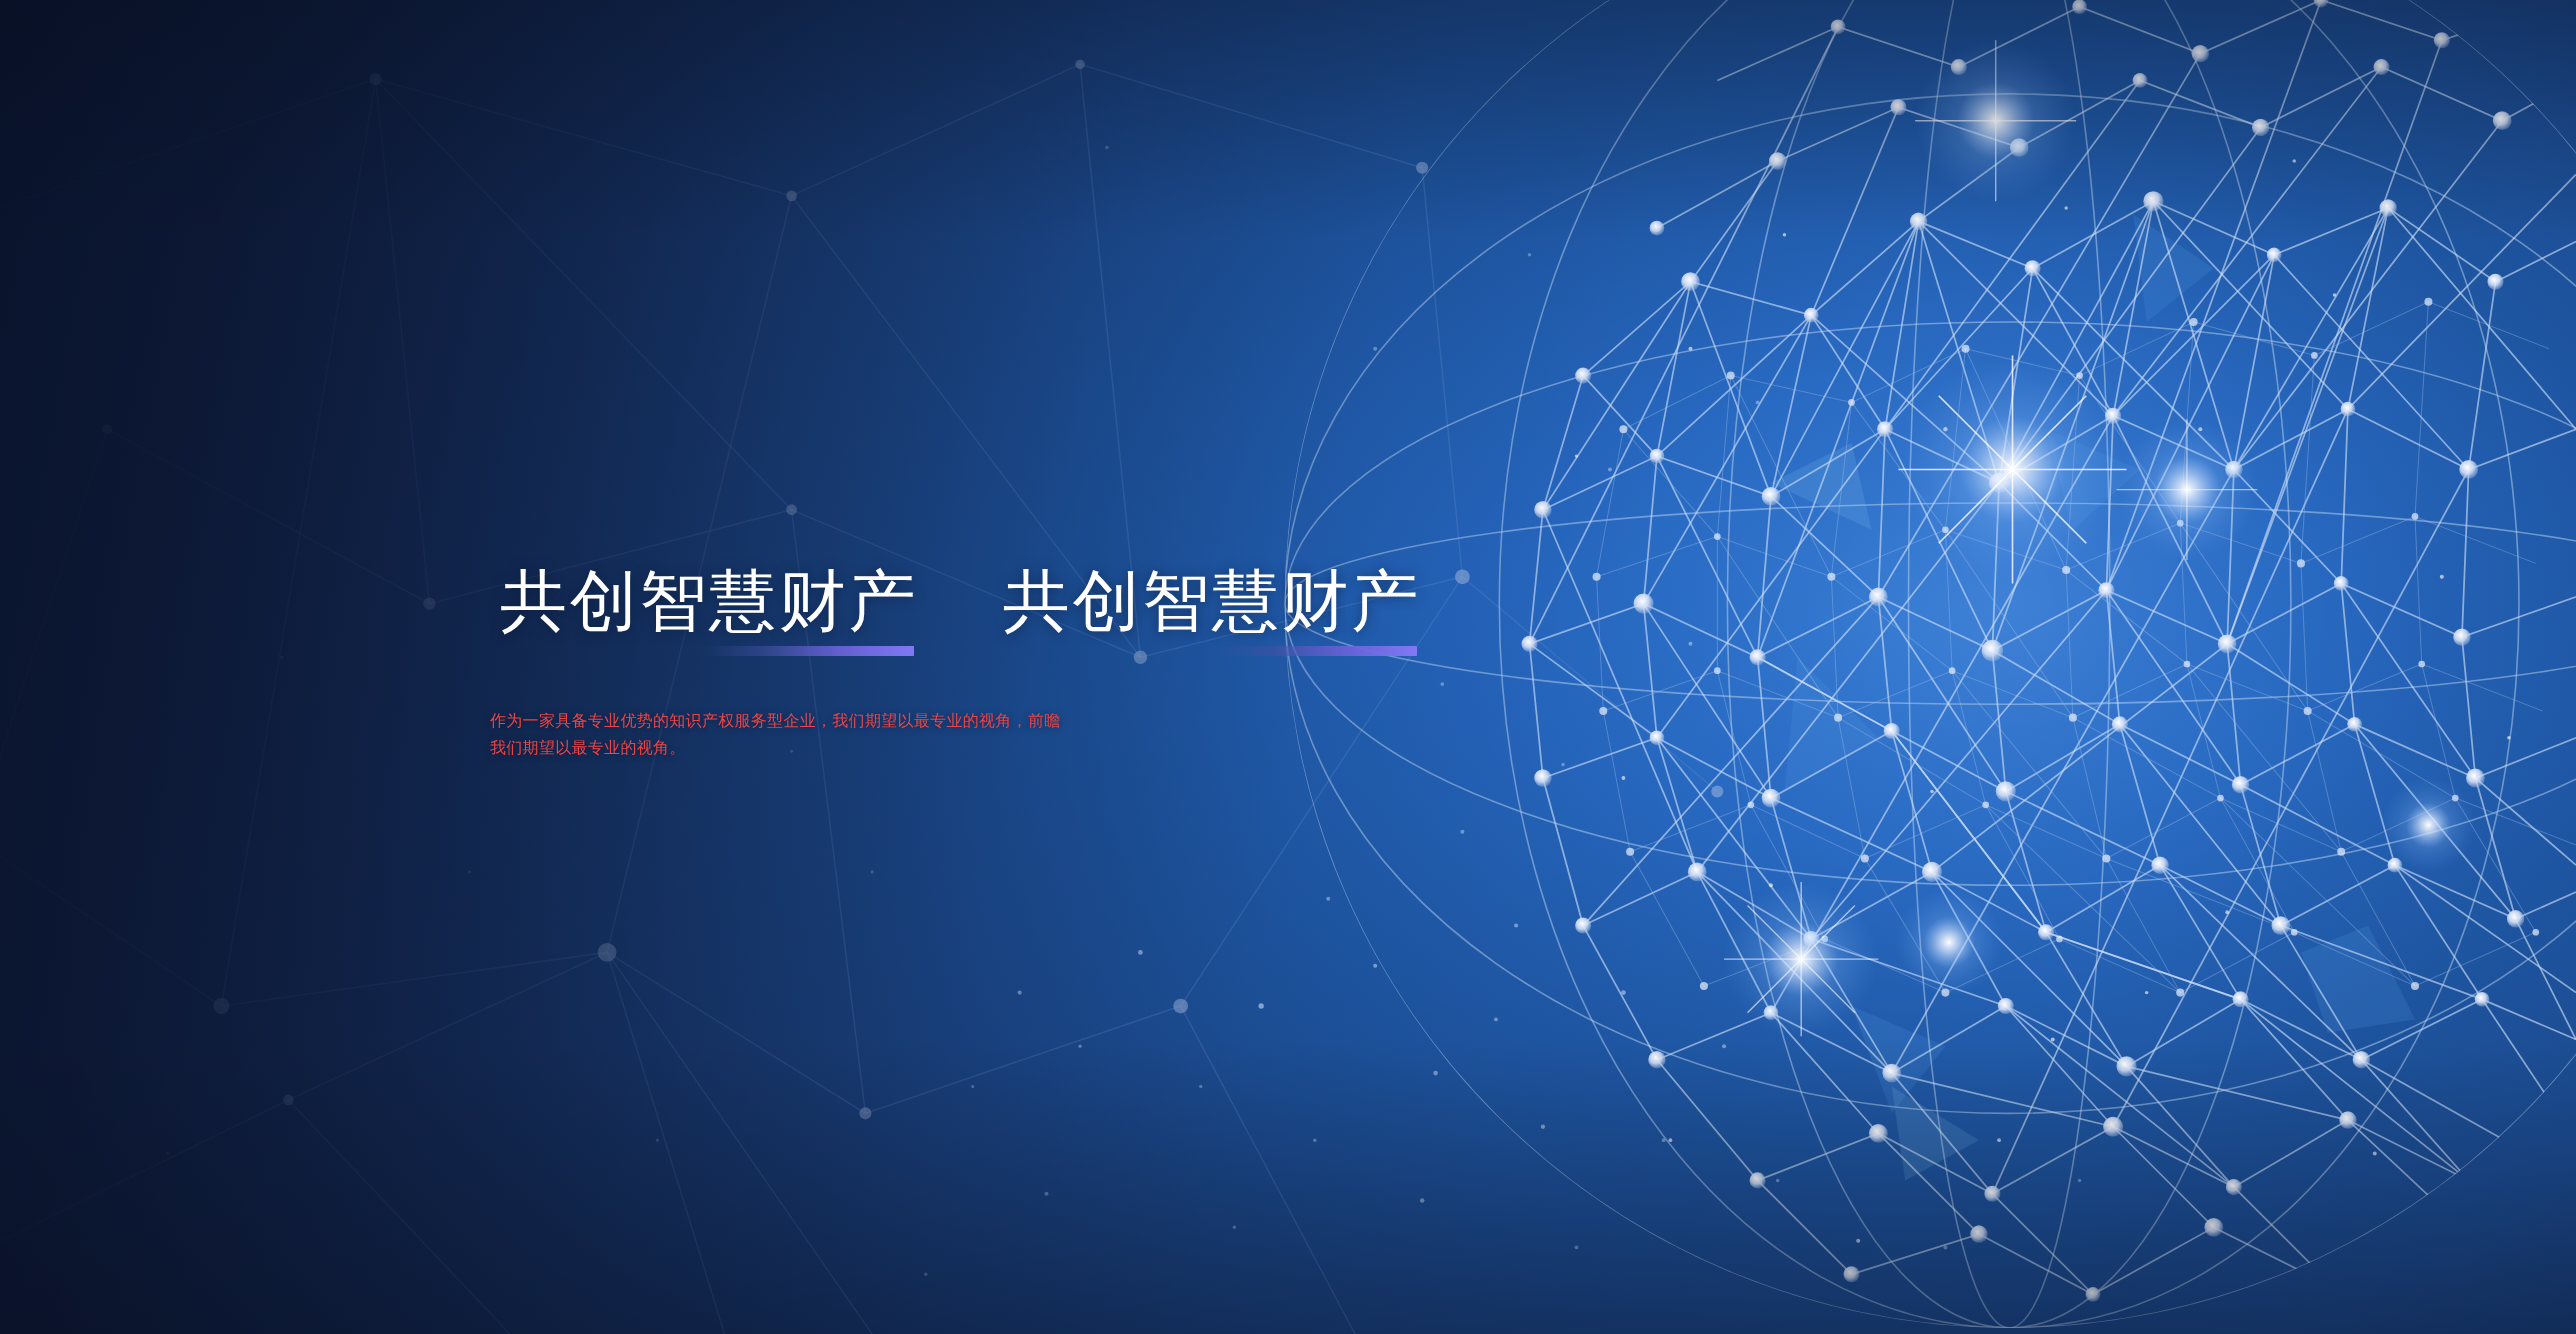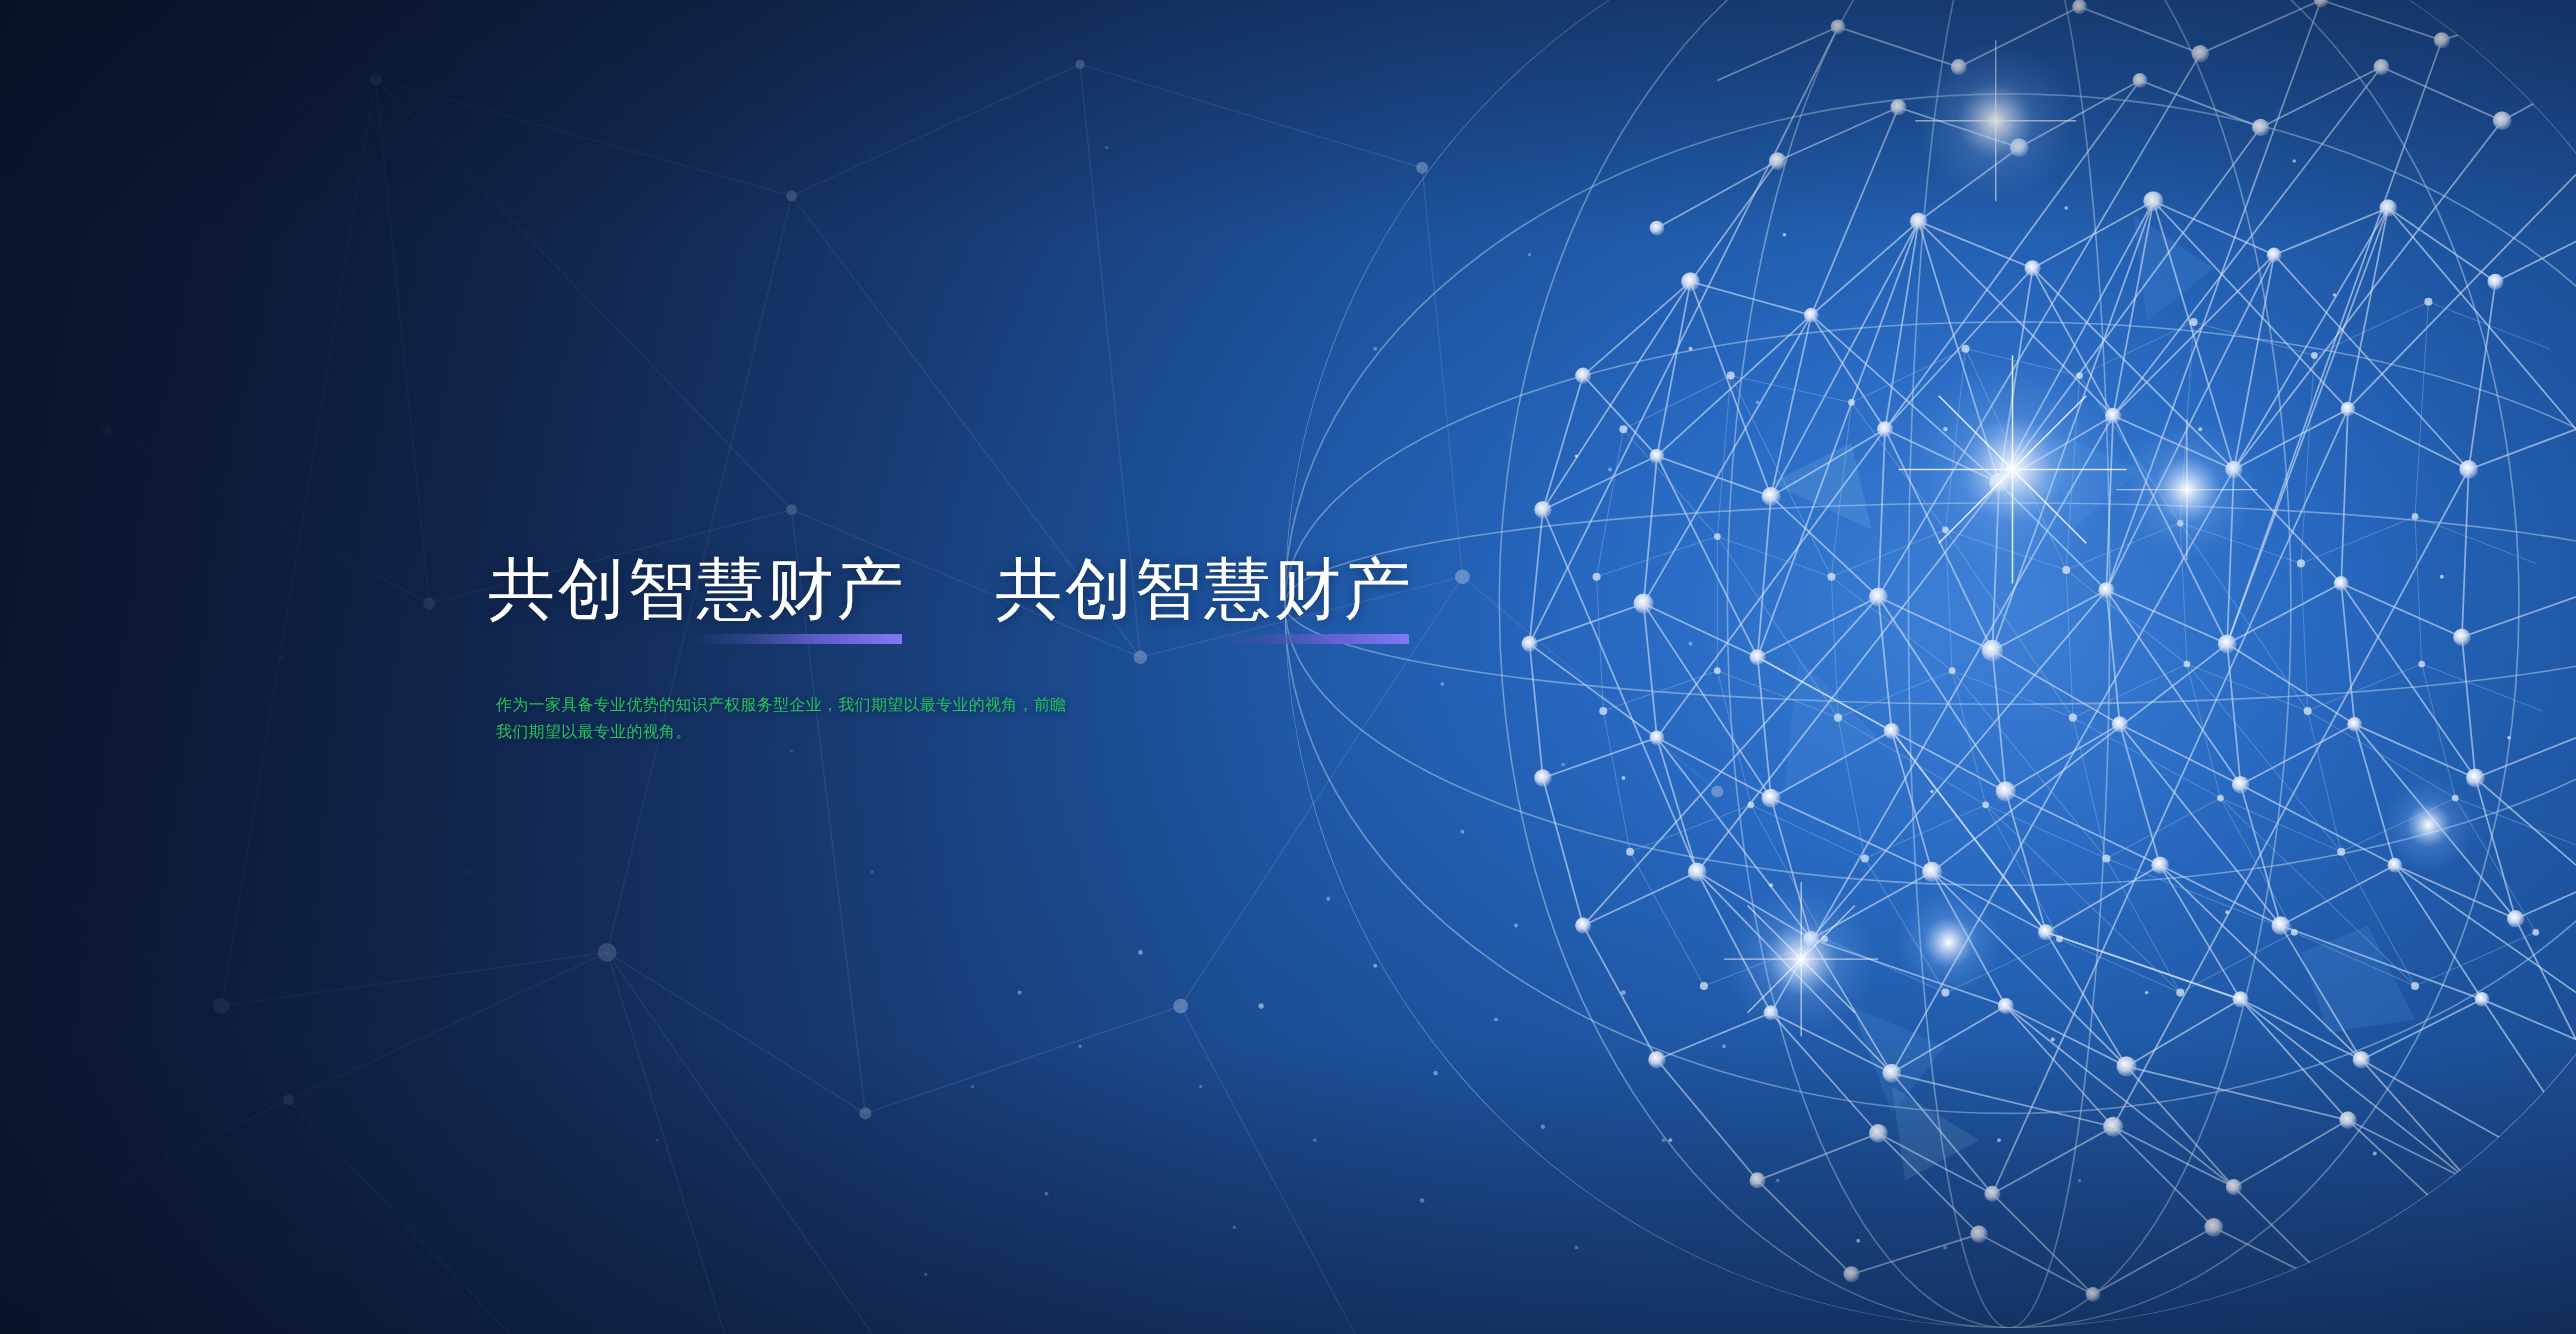--- a/index.html
+++ b/index.html
@@ -48,21 +48,21 @@
   
   .copy{
     position:absolute;
     left:484px;top:549px;
     width:953px;
   }
   .headline{
     display:flex;
     align-items:flex-end;
     white-space:nowrap;
-    margin:4px;
+    margin:16px;
     line-height:1;
   }
   .hl-seg{position:relative;display:inline-block;}
   .hl-text{
     display:block;
     font-size:67px;
     font-weight:400;
     color:#ffffff;
     letter-spacing:2.7px;
     line-height:1.08;
@@ -72,24 +72,24 @@
     position:absolute;
     bottom:-19px;
     height:10px;
     border-radius:0.7px;
   }
   .hl-seg-1 .hl-bar{right:4px;width:209px;}
   .hl-seg-2 .hl-bar{right:4px;width:201px;}
   .hl-gap{display:inline-block;width:89px;}
 
   .paragraph{
-    margin:12px;
+    margin:6px;
     padding-top:54px;
     width:936px;
-    color:#22c55e;
+    color:#ef4444;
     font-size:16px;
     line-height:27px;
     letter-spacing:0.3px;
     font-weight:400;
     text-shadow:0 0.7px 6.7px rgba(8,18,42,0.6);
   }
   .paragraph span{display:block;}
 </style>
 </head>
 <body>

